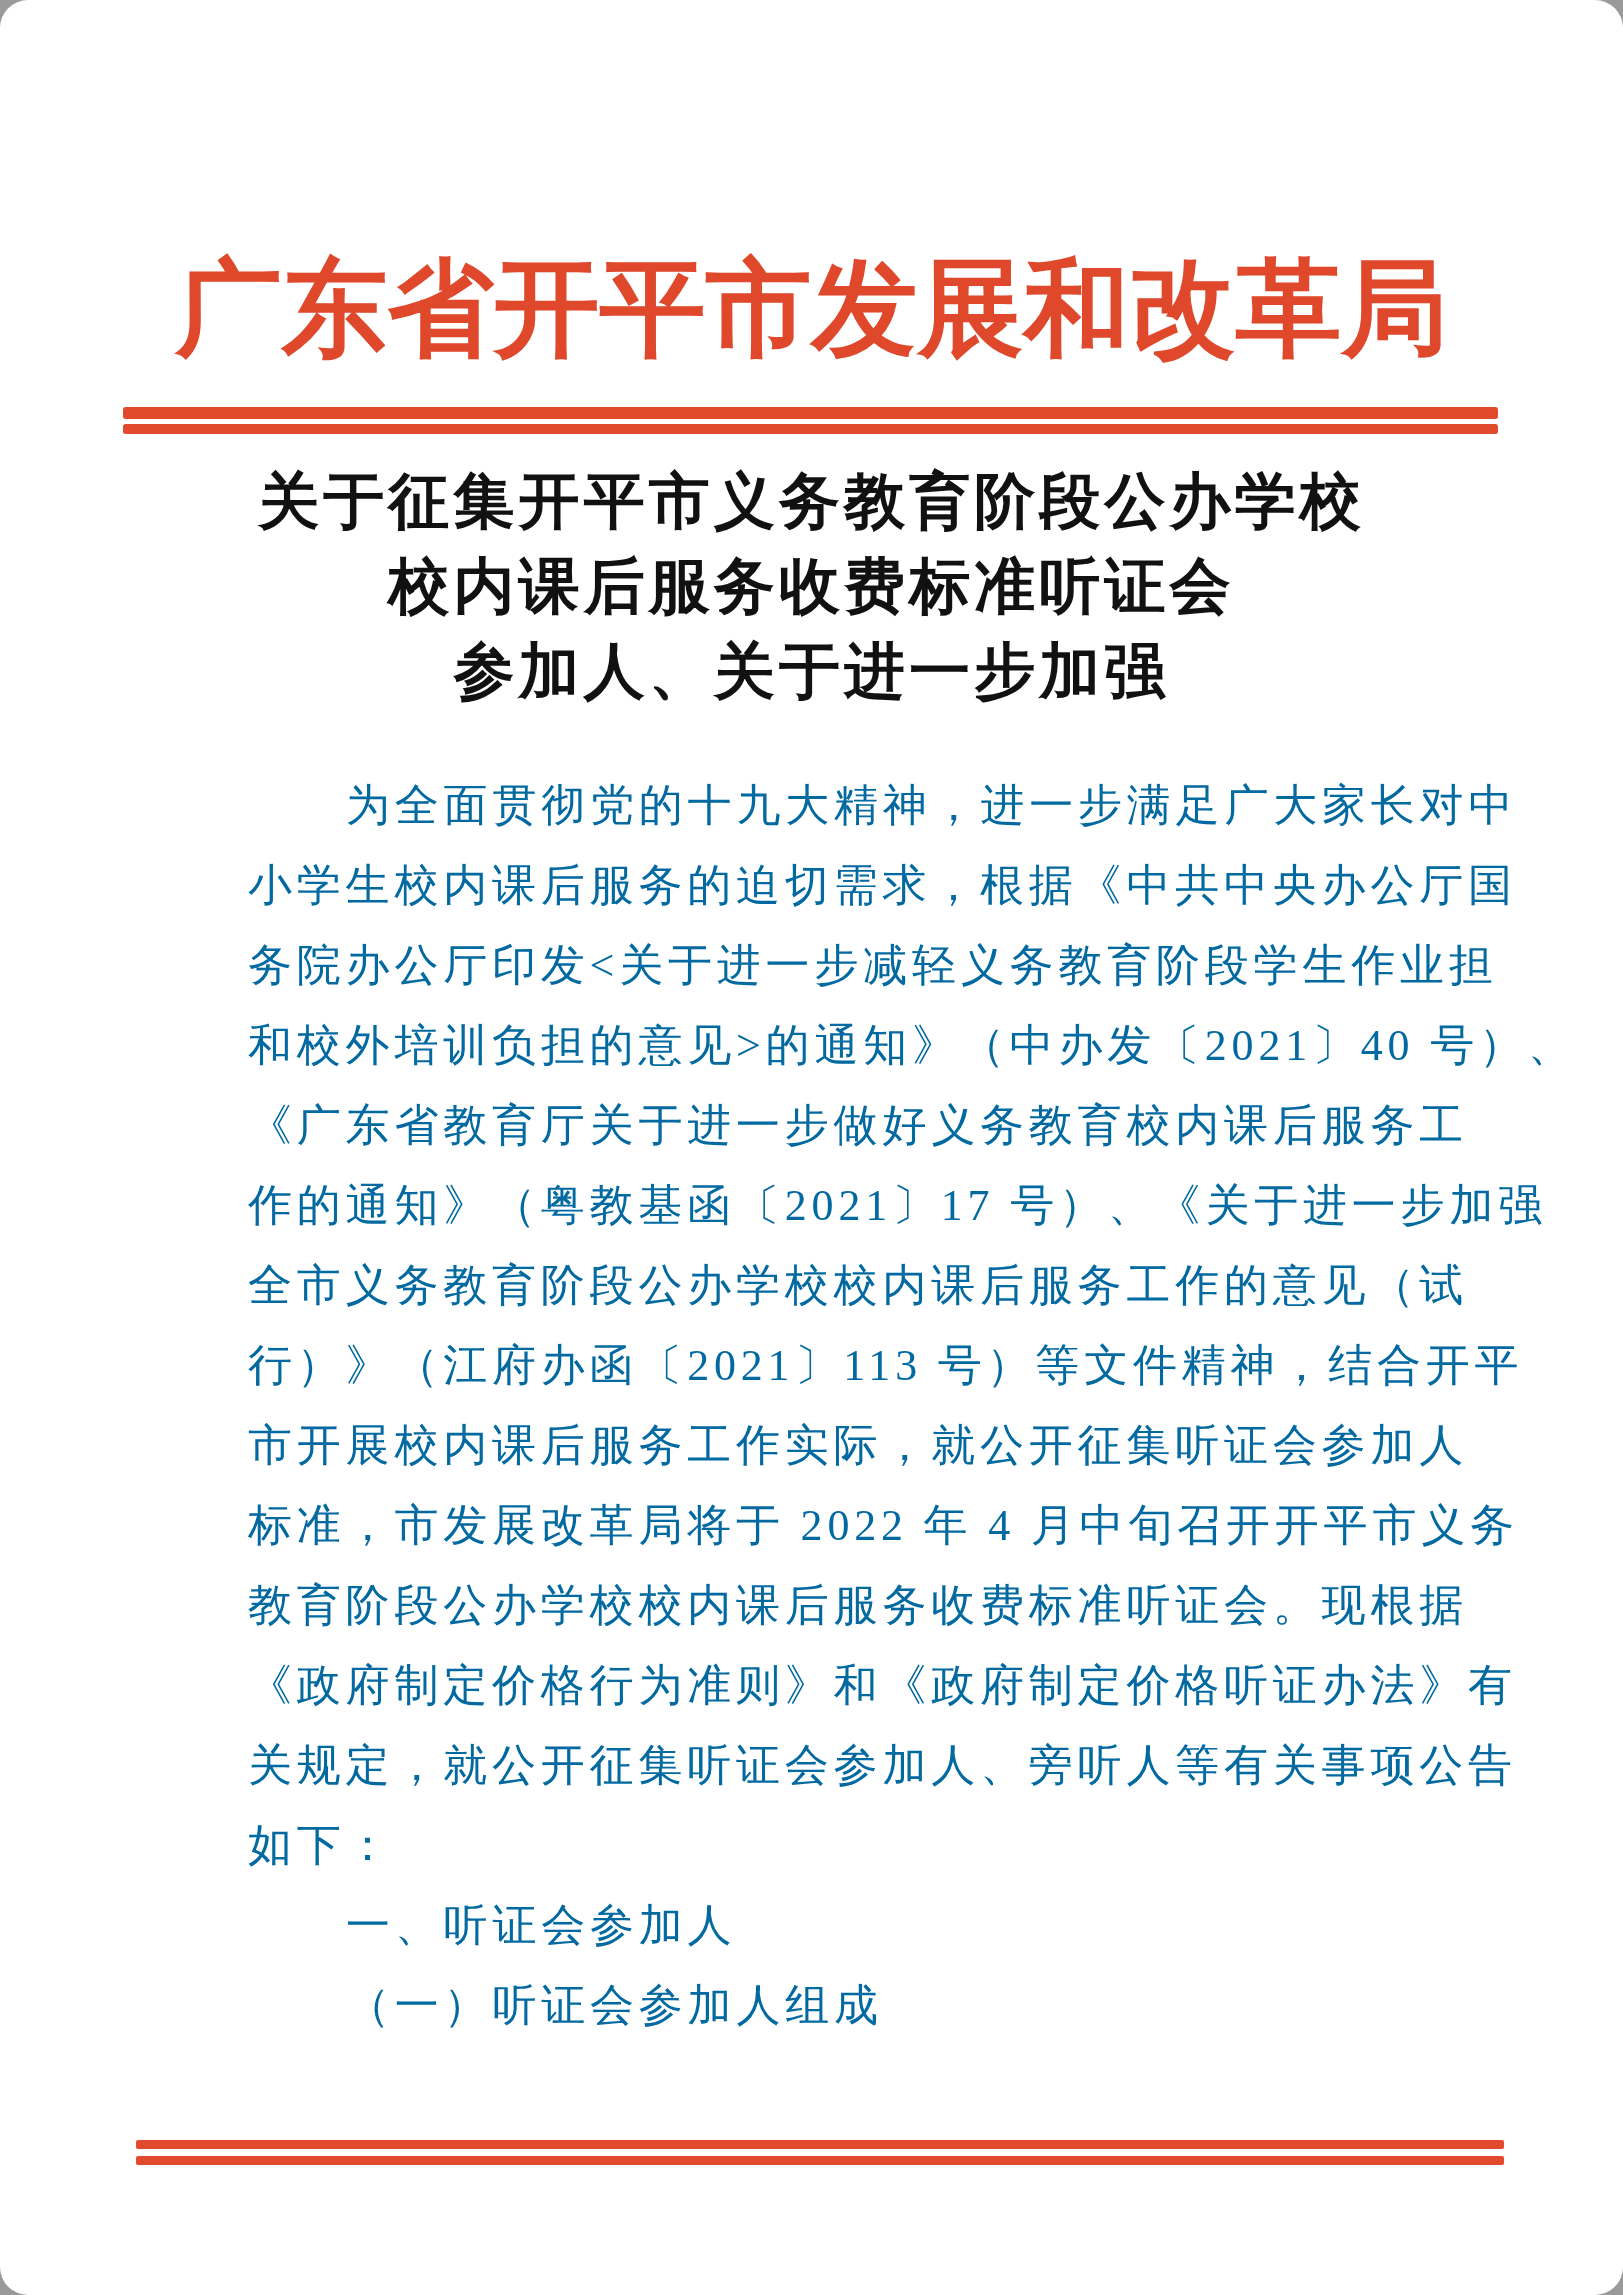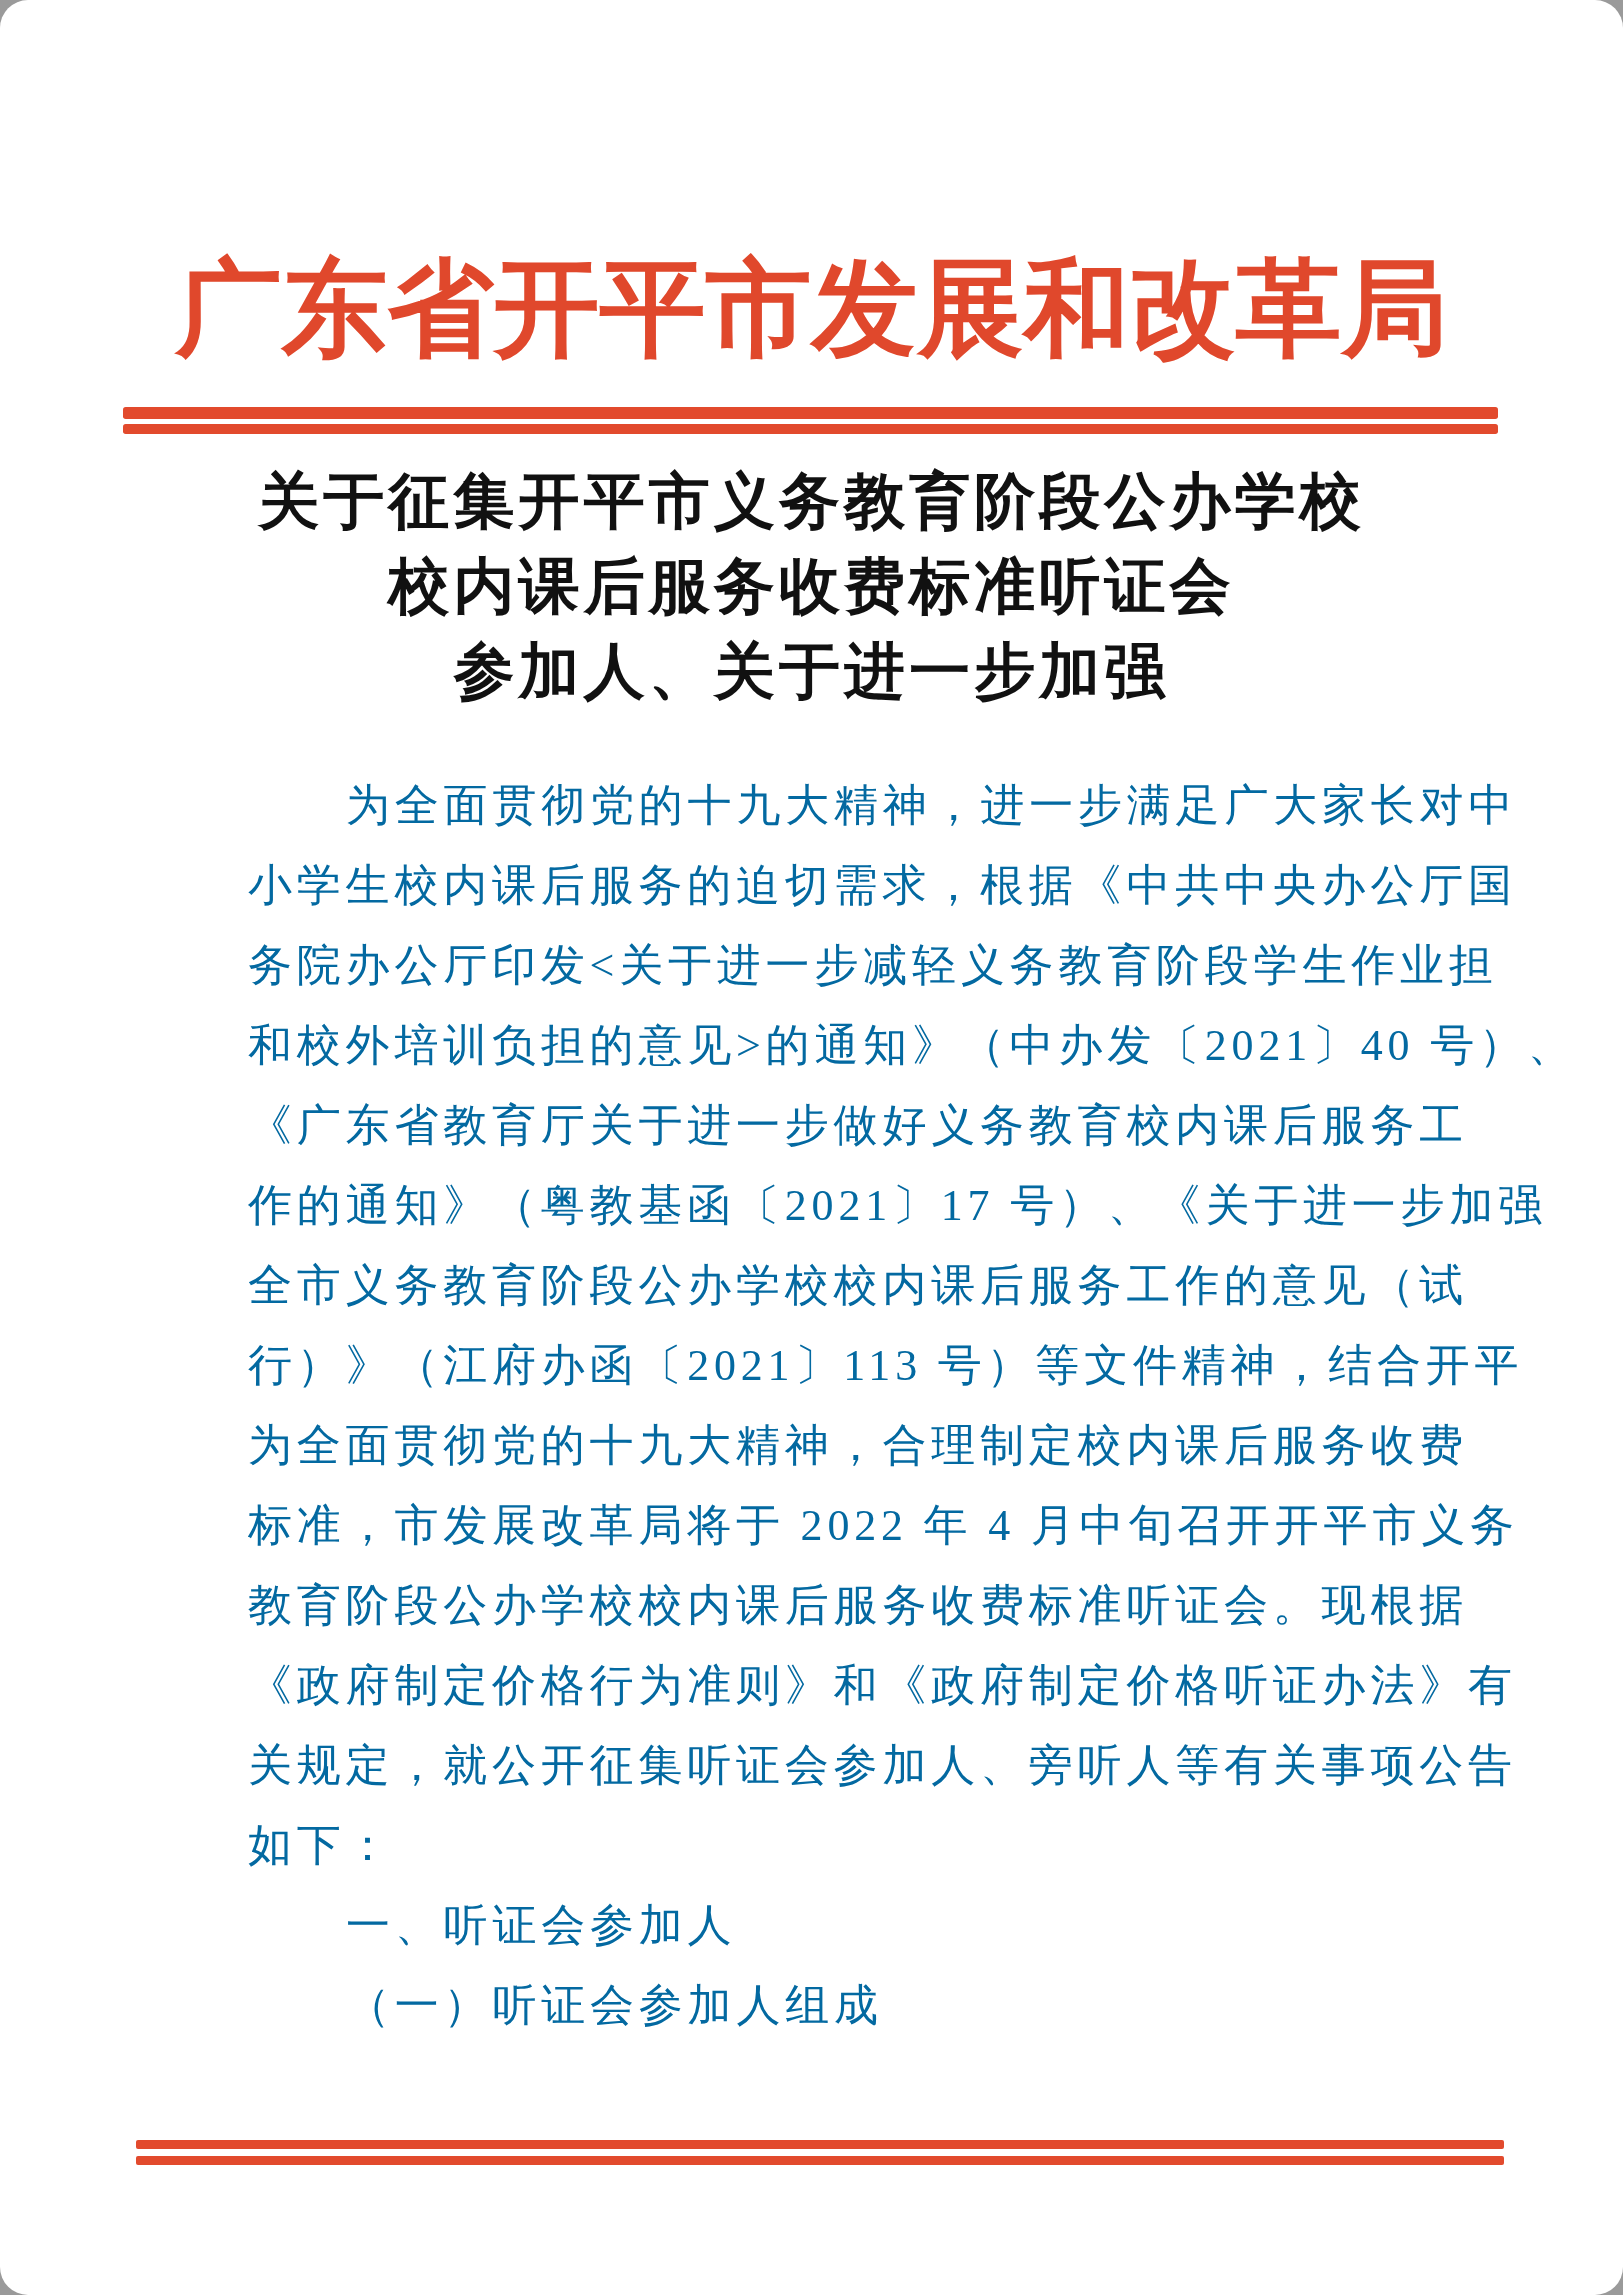--- a/index.html
+++ b/index.html
@@ -96,21 +96,21 @@
 
   <div class="body-text">
     <div class="line indent">为全面贯彻党的十九大精神，进一步满足广大家长对中</div>
     <div class="line">小学生校内课后服务的迫切需求，根据《中共中央办公厅国</div>
     <div class="line">务院办公厅印发&lt;关于进一步减轻义务教育阶段学生作业担</div>
     <div class="line">和校外培训负担的意见&gt;的通知》（中办发〔2021〕40 号）、</div>
     <div class="line">《广东省教育厅关于进一步做好义务教育校内课后服务工</div>
     <div class="line">作的通知》（粤教基函〔2021〕17 号）、《关于进一步加强</div>
     <div class="line">全市义务教育阶段公办学校校内课后服务工作的意见（试</div>
     <div class="line">行）》（江府办函〔2021〕113 号）等文件精神，结合开平</div>
-    <div class="line">为全面贯彻党的十九大精神，合理制定校内课后服务收费</div>
+    <div class="line">市开展校内课后服务工作实际，就公开征集听证会参加人</div>
     <div class="line">标准，市发展改革局将于 2022 年 4 月中旬召开开平市义务</div>
     <div class="line">教育阶段公办学校校内课后服务收费标准听证会。现根据</div>
     <div class="line">《政府制定价格行为准则》和《政府制定价格听证办法》有</div>
     <div class="line">关规定，就公开征集听证会参加人、旁听人等有关事项公告</div>
     <div class="line">如下：</div>
     <div class="line indent">一、听证会参加人</div>
     <div class="line indent">（一）听证会参加人组成</div>
   </div>
 
   <div class="rule rule-bottom-1"></div>

